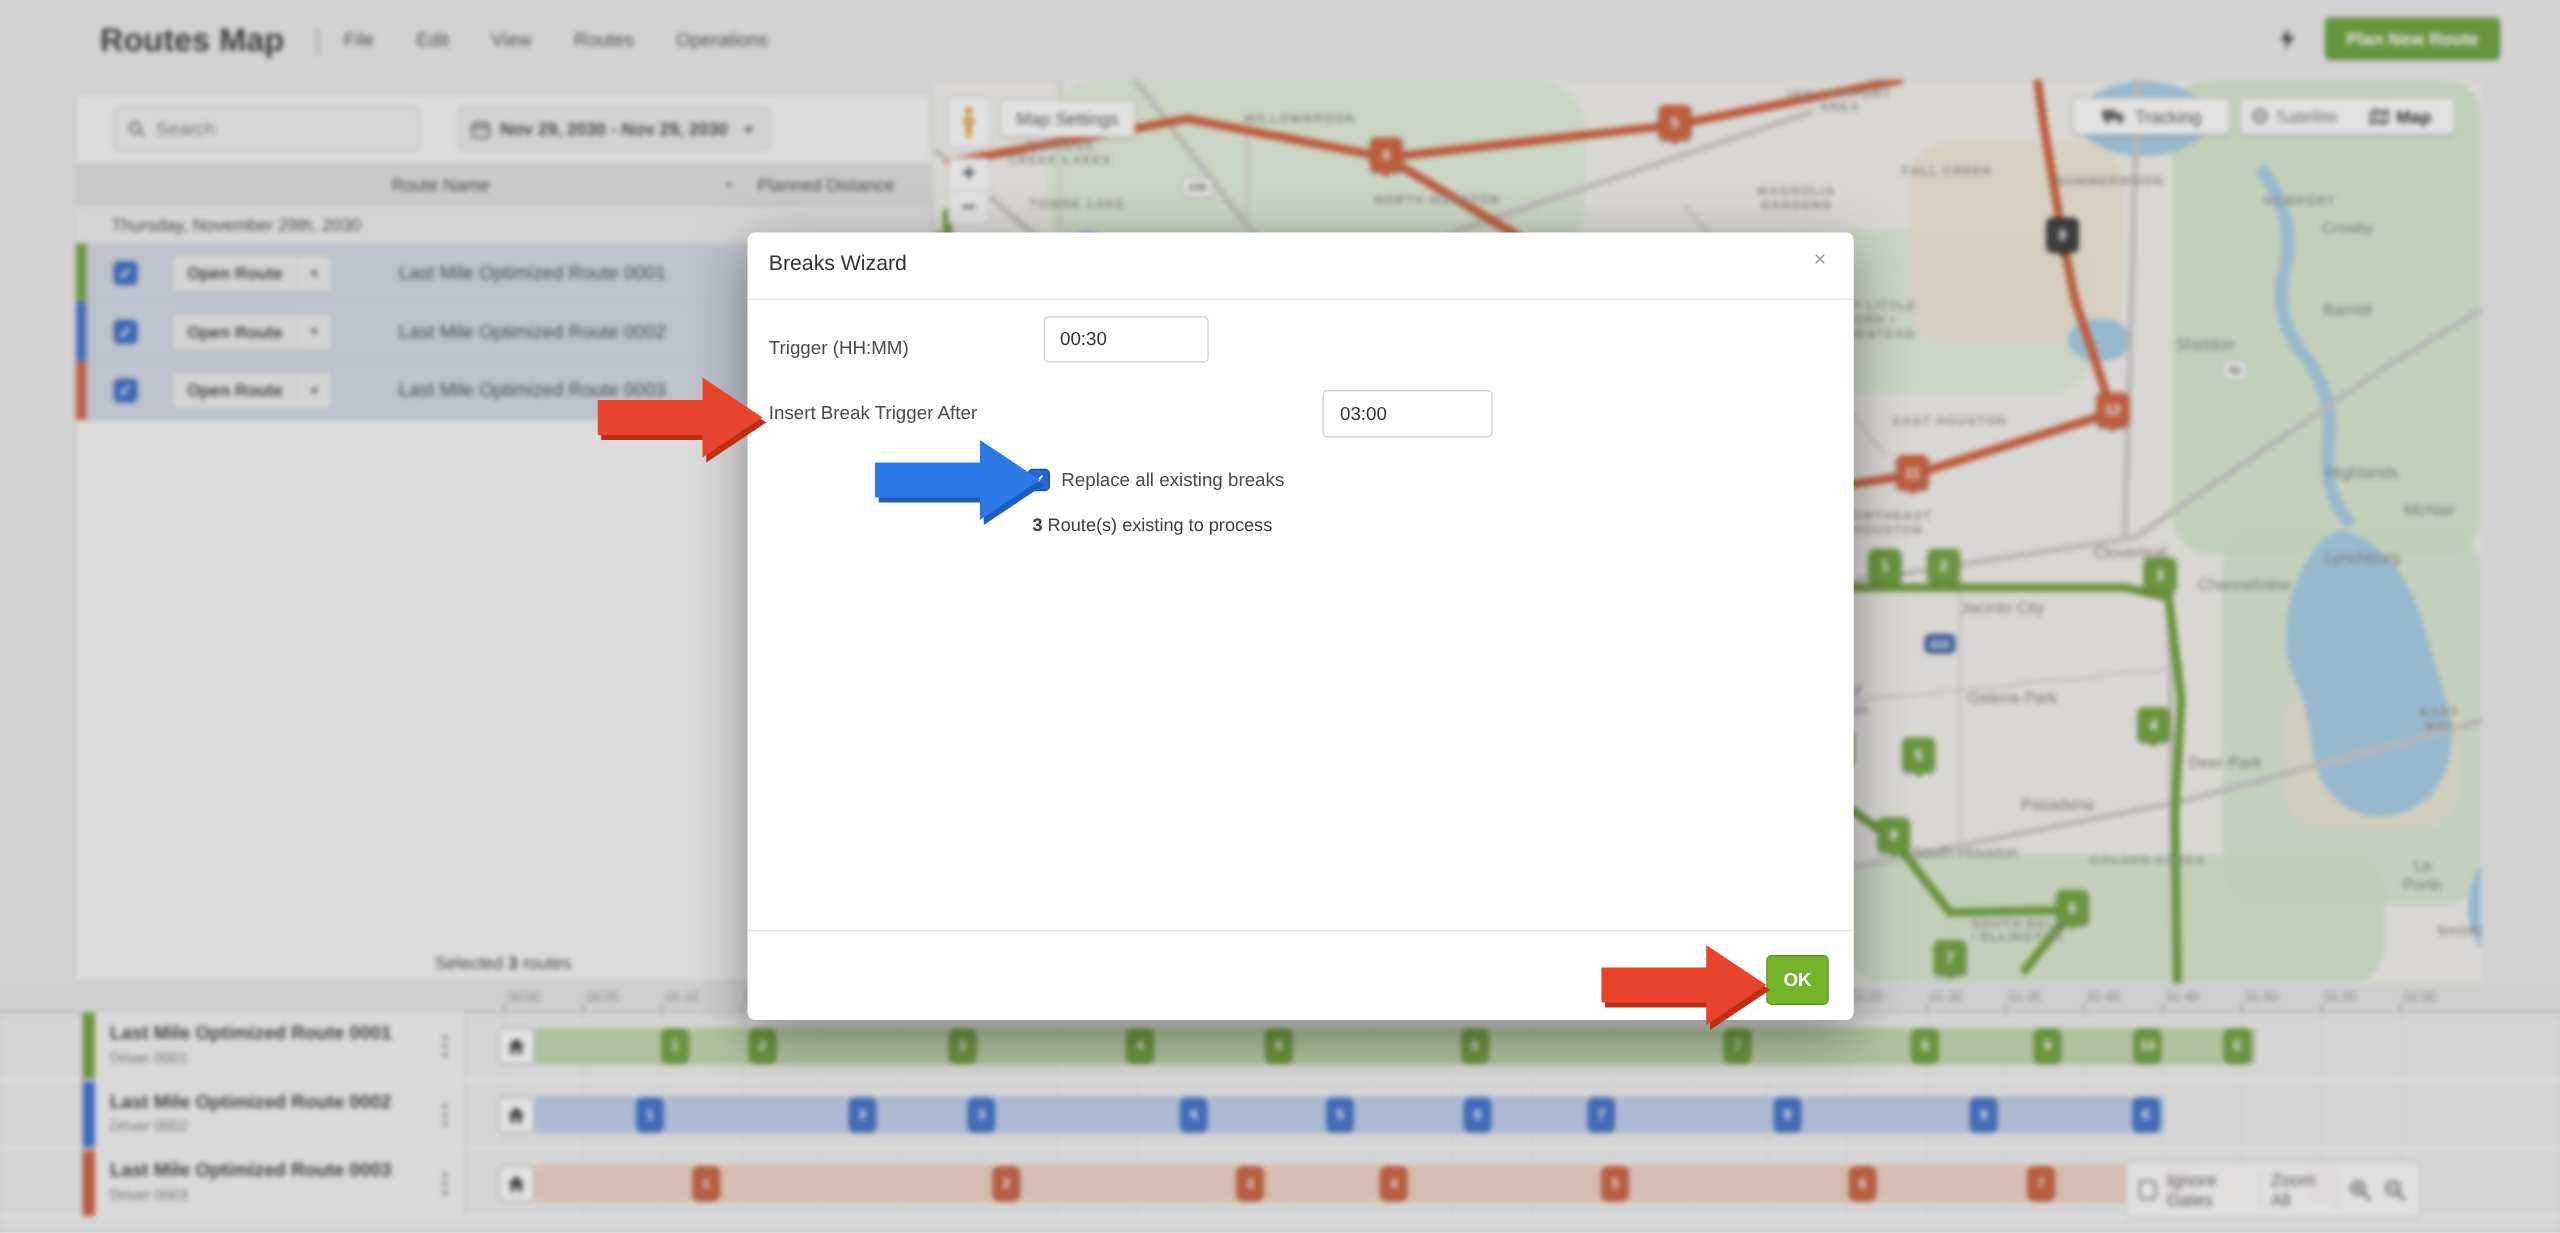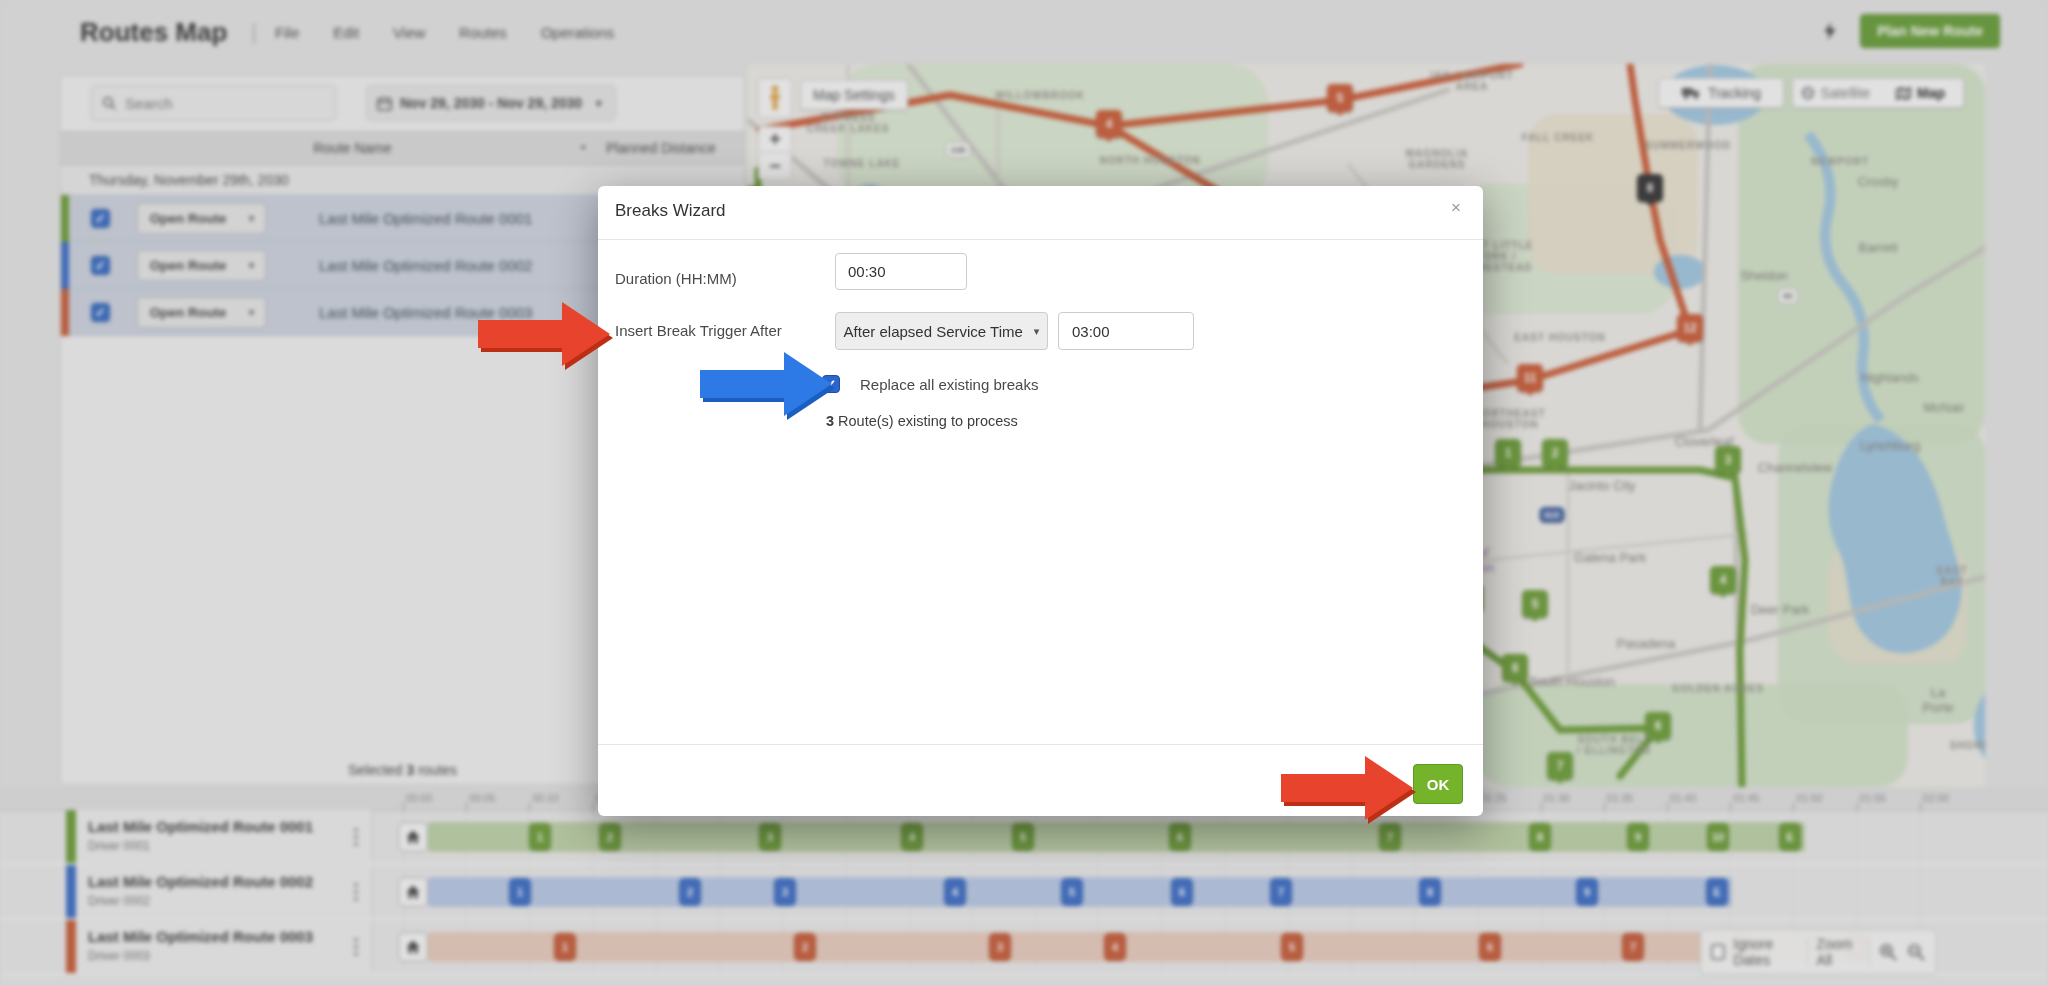--- a/index.html
+++ b/index.html
@@ -94,21 +94,21 @@
   #modal { position:absolute; left:598px; top:186px; width:885px; height:630px; background:#fff; border-radius:6px; box-shadow:0 12px 45px rgba(0,0,0,.38); z-index:10; font-size:15px; color:#4a4a4a; }
   #modal-title { position:absolute; left:17px; top:15px; font-size:17px; color:#333; }
   #modal-close { position:absolute; right:22px; top:12px; font-size:17px; color:#9a9a9a; background:none; border:none; font-family:inherit; }
   #modal-hr1 { position:absolute; left:0; top:53px; width:100%; height:1px; background:#e5e5e5; }
   .m-label { position:absolute; left:17px; }
   #duration-label { top:84px; }
   #duration-input { position:absolute; left:237px; top:67px; width:132px; height:37px; border:1px solid #ccc; border-radius:4px; padding:0 12px; font-size:15px; color:#333; font-family:inherit; outline:none; }
   #trigger-label { top:136px; }
   #trigger-select { position:absolute; left:237px; top:126px; width:213px; height:38px; background:#eee; border:1px solid #ccc; border-radius:4px; display:flex; align-items:center; justify-content:center; gap:5px; font-size:15px; color:#333; font-family:inherit; }
   #trigger-time-input { position:absolute; left:460px; top:126px; width:136px; height:38px; border:1px solid #ccc; border-radius:4px; padding:0 13px; font-size:15px; color:#333; font-family:inherit; outline:none; }
-  #replace-row { position:absolute; left:224px; top:189px; display:flex; align-items:center; gap:20px; }
+  #replace-row { position:absolute; left:224px; top:189px; display:flex; align-items:center; gap:9px; }
   #replace-cb { position:relative; width:18px; height:18px; }
   #count-row { position:absolute; left:228px; top:227px; font-size:14.5px; color:#3d3d3d; }
   #count-row b { margin-right:4px; }
   #modal-hr2 { position:absolute; left:0; top:558px; width:100%; height:1px; background:#e5e5e5; }
   #ok-btn { position:absolute; right:20px; top:578px; width:50px; height:40px; background:#74b32a; border:1px solid #5d9a1f; border-radius:4px; color:#fff; font-size:15px; font-weight:bold; font-family:inherit; }
 
   
   .arrow { position:absolute; z-index:11; }
   svg, img { display:block; }
 </style>
@@ -539,28 +539,24 @@
     </div>
   </div>
 
   <div id="dim"></div>
 
   <div id="modal">
     <div id="modal-title">Breaks Wizard</div>
     <button id="modal-close">×</button>
     <div id="modal-hr1"></div>
 
-    <div class="m-label" id="duration-label">Duration (HH:MM)</div>
+    <div class="m-label" id="duration-label">Trigger (HH:MM)</div>
     <input id="duration-input" value="00:30" style="">
 
     <div class="m-label" id="trigger-label">Insert Break Trigger After</div>
-    <div id="trigger-select">
-      <span>After elapsed Service Time</span>
-      <span class="caret">▾</span>
-    </div>
     <input id="trigger-time-input" value="03:00" style="">
 
     <div id="replace-row">
       <div class="cb" id="replace-cb">✓</div>
       <span>Replace all existing breaks</span>
     </div>
     <div id="count-row">
       <b>3</b><span>Route(s) existing to process</span>
     </div>
 

